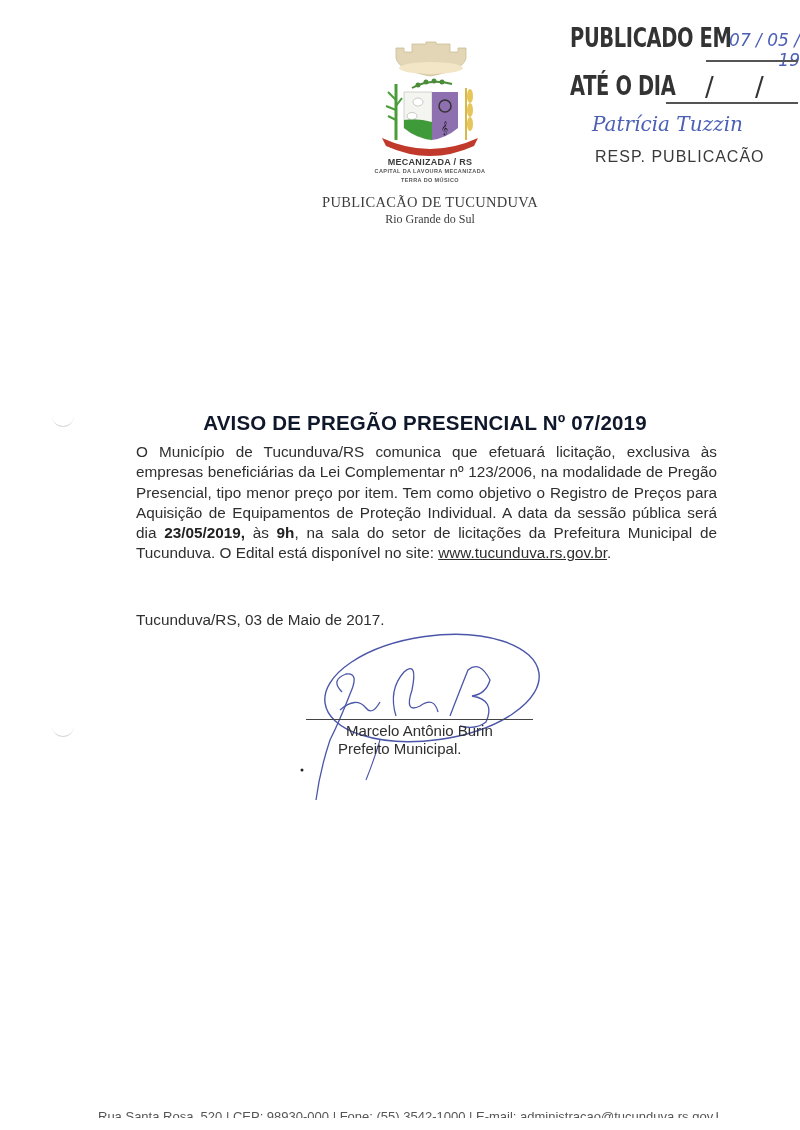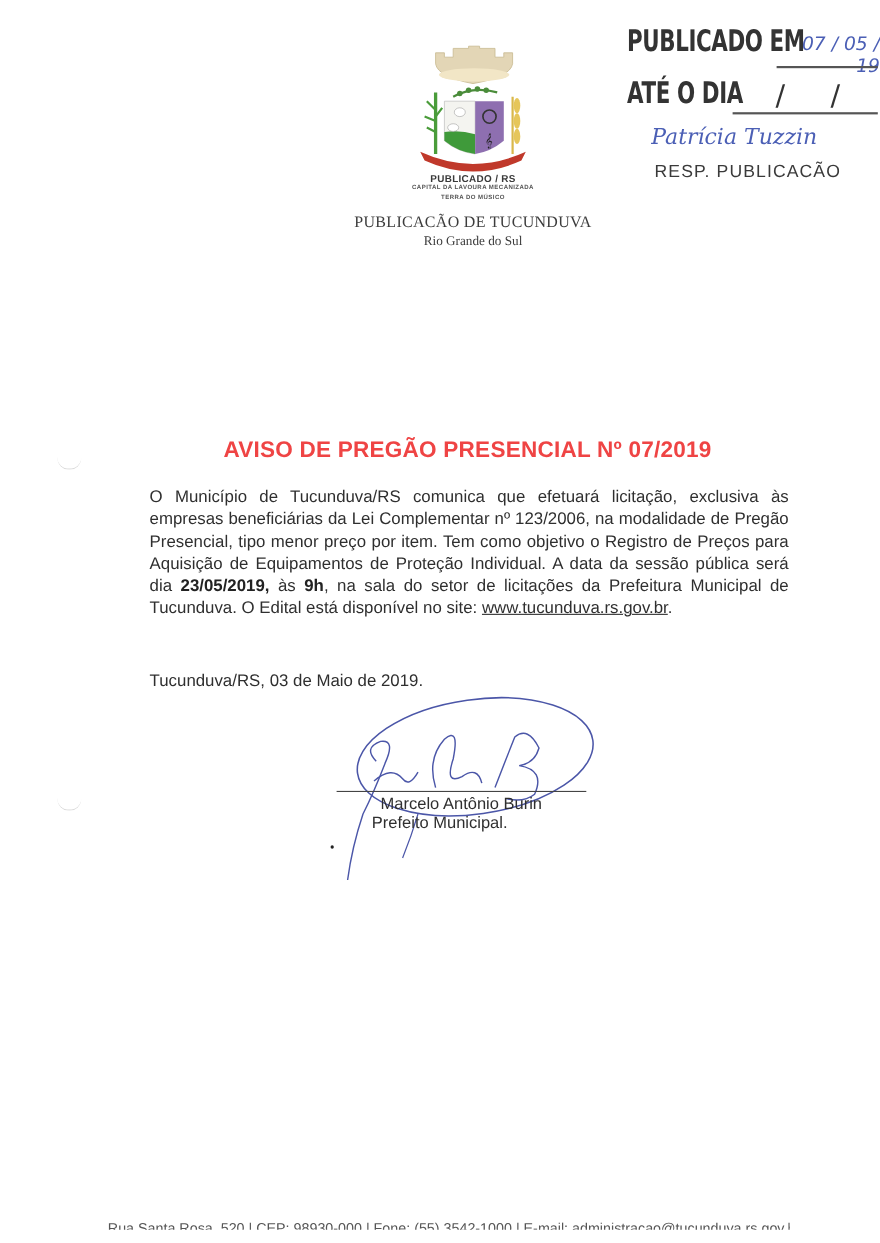--- a/index.html
+++ b/index.html
@@ -33,22 +33,22 @@
   .stamp-date { position: absolute; left: 136px; top: 10px; font-family: "DejaVu Sans", sans-serif; font-style: italic;
     font-size: 17px; color: #4b5fb5; }
   .stamp-underline { position: absolute; height: 2px; background: #555; }
   .stamp-slash { position: absolute; font-size: 26px; color: #333; font-family: "DejaVu Sans", sans-serif; }
   .stamp-sign { position: absolute; left: 22px; top: 92px; font-family: "DejaVu Serif", serif; font-style: italic;
     font-size: 20px; color: #4b5fb5; }
   .stamp-resp { position: absolute; left: 25px; top: 128px; font-size: 16px; color: #3a3a3a; letter-spacing: 1px; }
 
   
   .title {
-    position: absolute; left: 130px; top: 397px; width: 590px; text-align: center;
-    font-size: 20.5px; font-weight: bold; color: #ef4444; letter-spacing: 0.2px;
+    position: absolute; left: 130px; top: 411px; width: 590px; text-align: center;
+    font-size: 20.5px; font-weight: bold; color: #0f172a; letter-spacing: 0.2px;
   }
 
   
   .body-text {
     position: absolute; left: 136px; top: 442px; width: 581px;
     font-size: 15.3px; line-height: 20.3px; color: #2f2f2f; text-align: justify;
   }
   .body-text b { color: #222; }
   .site-link { color: #2f2f2f; text-decoration: underline; }
 
@@ -98,21 +98,21 @@
 
     <path d="M88 100 L88 48" stroke="#d9b84a" stroke-width="2"></path>
     <ellipse cx="92" cy="56" rx="3" ry="7" fill="#e6c65a"></ellipse>
     <ellipse cx="92" cy="70" rx="3" ry="7" fill="#e6c65a"></ellipse>
     <ellipse cx="92" cy="84" rx="3" ry="7" fill="#e6c65a"></ellipse>
 
     <path d="M4 98 Q52 120 100 98 L96 106 Q52 126 8 106 Z" fill="#c0392b"></path>
   </svg>
 
   <div class="city-caption">
-    <div class="city-name">PUBLICADO / RS</div>
+    <div class="city-name">MECANIZADA / RS</div>
     <div class="city-slogan">CAPITAL DA LAVOURA MECANIZADA</div>
     <div class="city-slogan">TERRA DO MÚSICO</div>
   </div>
   <div class="municipio">PUBLICACÃO DE TUCUNDUVA</div>
   <div class="estado">Rio Grande do Sul</div>
 
   <div class="stamp">
     <div class="stamp-line stamp-l1">PUBLICADO EM</div>
     <div class="stamp-date">07 / 05 / 19</div>
     <div class="stamp-underline" style="left:136px; top:40px; width:92px;"></div>
@@ -124,21 +124,21 @@
     <div class="stamp-resp">RESP. PUBLICACÃO</div>
   </div>
 
   <div class="punch" style="left:52px; top:412px;"></div>
   <div class="punch" style="left:52px; top:722px;"></div>
 
   <div class="title">AVISO DE PREGÃO PRESENCIAL Nº 07/2019</div>
 
   <div class="body-text"><span>O Município de Tucunduva/RS comunica que efetuará licitação, exclusiva às empresas beneficiárias da Lei Complementar nº 123/2006, na modalidade de Pregão Presencial, tipo menor preço por item. Tem como objetivo o Registro de Preços para Aquisição de Equipamentos de Proteção Individual. A data da sessão pública será dia </span><b>23/05/2019,</b><span> às </span><b>9h</b><span>, na sala do setor de licitações da Prefeitura Municipal de Tucunduva. O Edital está disponível no site: </span><span class="site-link">www.tucunduva.rs.gov.br</span><span>.</span></div>
 
-  <div class="place-date">Tucunduva/RS, 03 de Maio de 2019.</div>
+  <div class="place-date">Tucunduva/RS, 03 de Maio de 2017.</div>
 
   <svg class="sig-svg" viewBox="0 0 250 180">
     <ellipse cx="132" cy="58" rx="108" ry="52" fill="none" stroke="#4b56a8" stroke-width="1.4" transform="rotate(-8 132 58)"></ellipse>
     <path d="M42 62 Q30 50 46 44 Q60 42 50 64 Q40 90 30 110 Q20 140 16 170" fill="none" stroke="#4b56a8" stroke-width="1.3"></path>
     <path d="M40 80 Q56 66 66 78 Q72 86 80 72" fill="none" stroke="#4b56a8" stroke-width="1.3"></path>
     <path d="M96 86 Q88 60 104 42 Q118 30 112 60 Q104 84 120 76 Q134 66 138 82" fill="none" stroke="#4b56a8" stroke-width="1.3"></path>
     <path d="M150 86 Q160 60 168 40 Q180 30 190 50 Q186 64 172 66 Q196 70 186 92 Q176 100 160 96" fill="none" stroke="#4b56a8" stroke-width="1.3"></path>
     <path d="M80 110 Q74 130 66 150" fill="none" stroke="#4b56a8" stroke-width="1.1"></path>
     <circle cx="2" cy="140" r="1.5" fill="#222"></circle>
   </svg>

